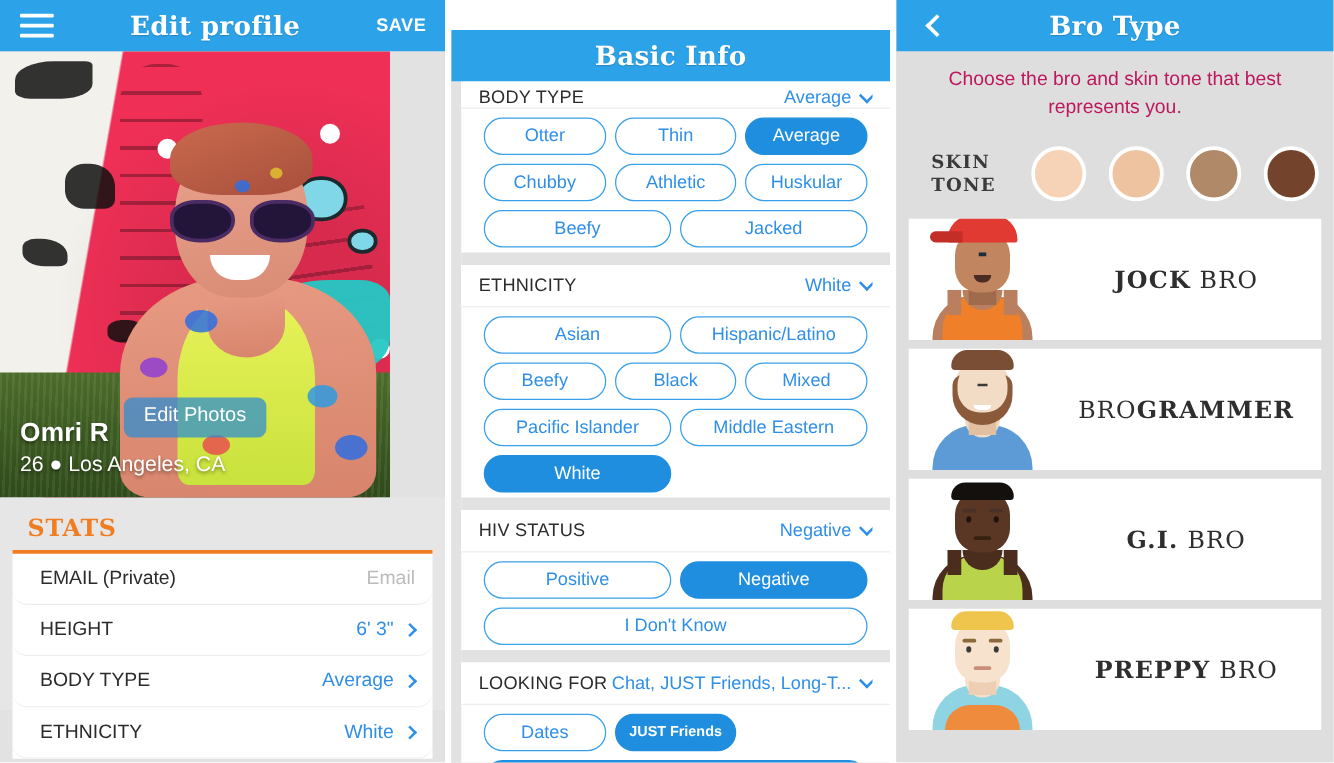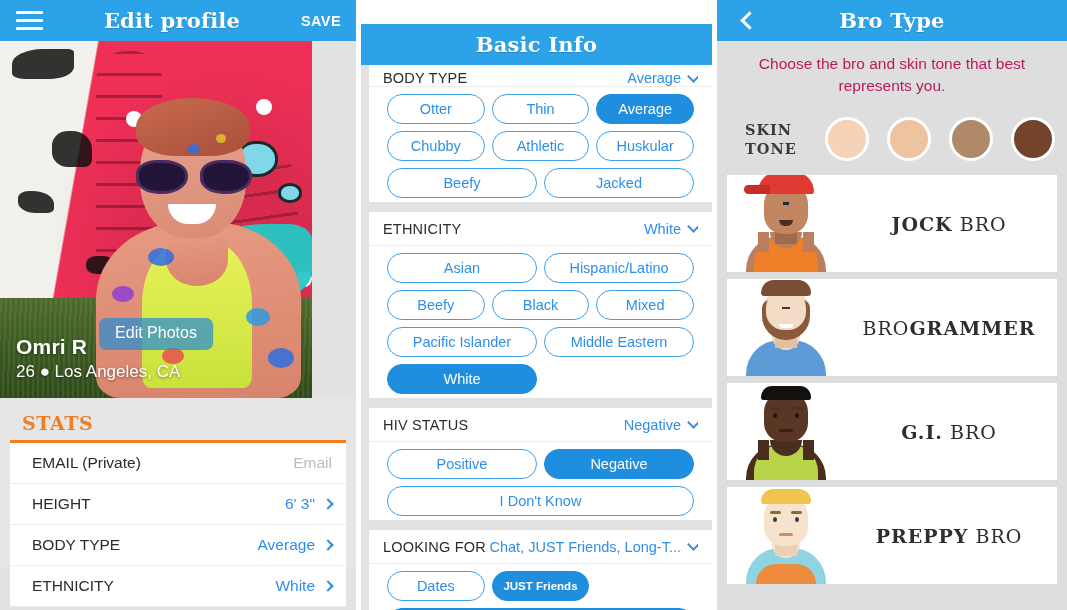--- a/index.html
+++ b/index.html
@@ -150,20 +150,21 @@
     color:#f07d21; font-size: 19px; letter-spacing: .6px;
     padding: 0 0 6px 22px;
   }
   .stats-card {
     background:#fff; margin: 0 10px; border-top: 3px solid #f07d21;
   }
   .srow {
     display:flex; align-items:center; justify-content:space-between;
     height: 41px; padding: 0 14px 0 22px; border-bottom: 1px solid #eceded;
     font-size: 15.5px;
+    border-radius: 12px;
   }
   .srow .k { color:#2b2b2b; }
   .srow .v { color:#2f8fe8; display:flex; align-items:center; gap:9px; }
   .srow .v.ph { color:#bcbcbc; }
   .chev-r {
     display:inline-block; width: 8px; height: 8px;
     border-right: 2.6px solid #2f8fe8; border-top: 2.6px solid #2f8fe8;
     transform: rotate(45deg);
   }
 

